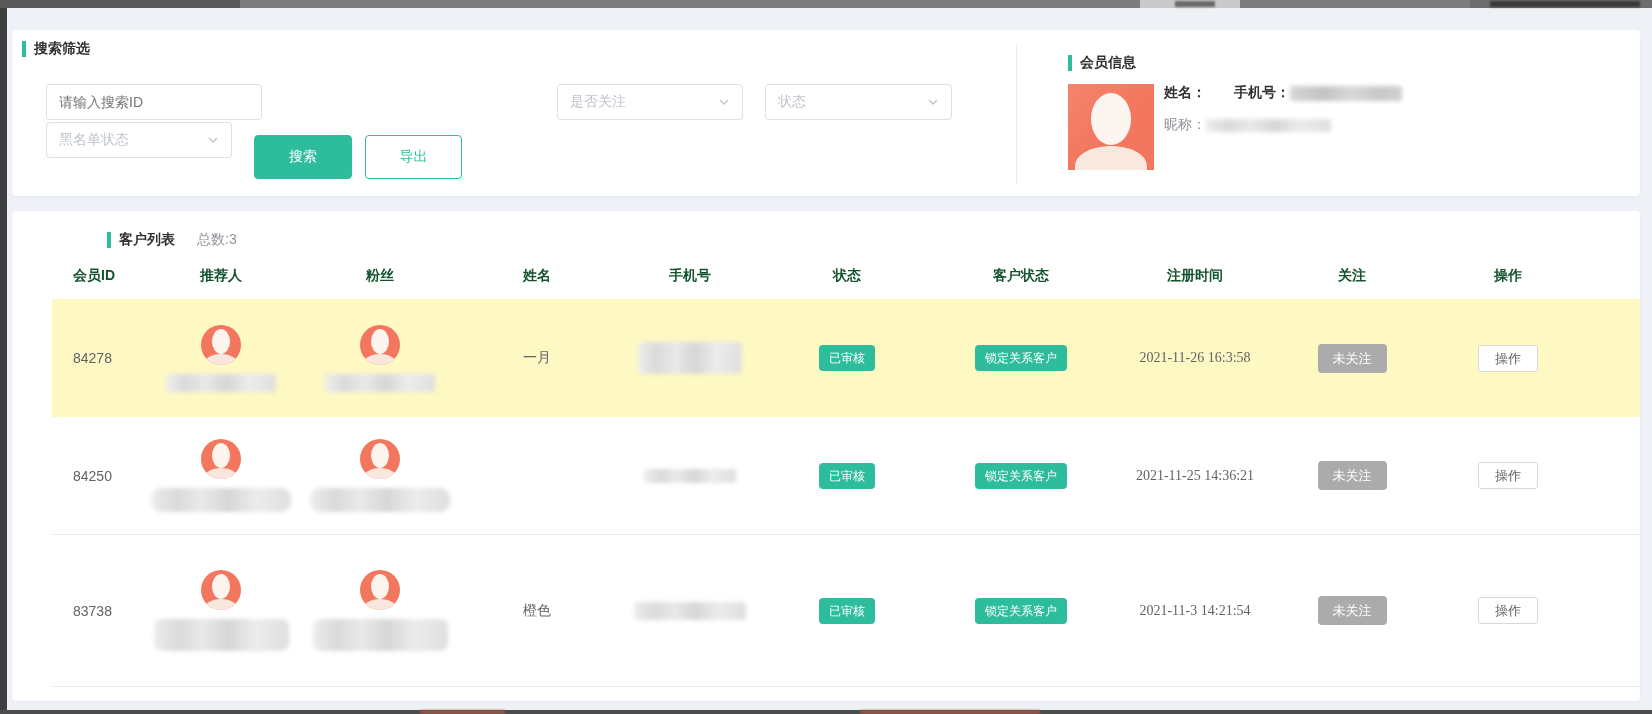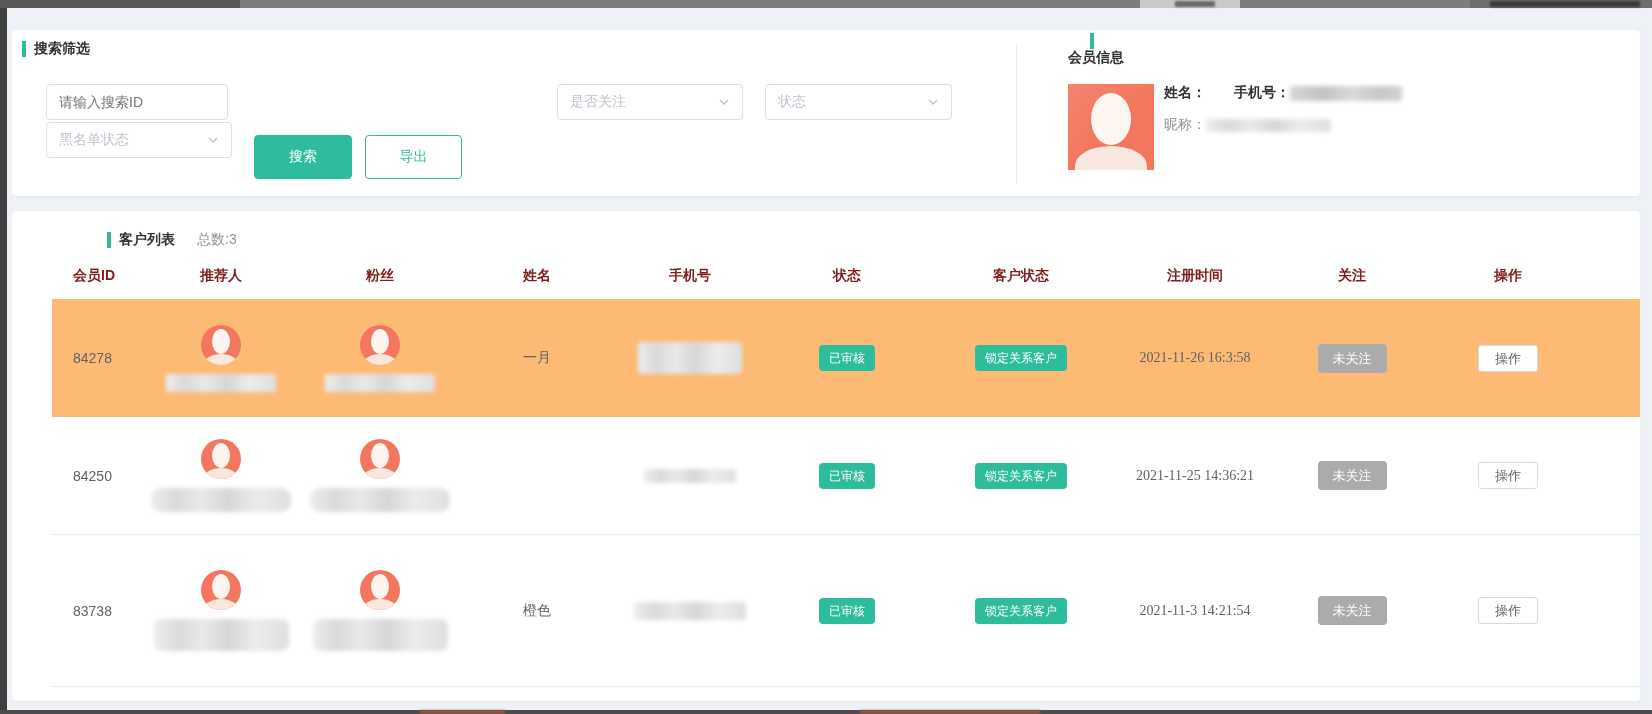--- a/index.html
+++ b/index.html
@@ -32,21 +32,21 @@
   .field.select { justify-content:space-between; cursor:pointer; }
   .chevron { width:12px; height:12px; flex:0 0 auto; }
   .btn { position:absolute; height:44px; border-radius:4px; font-size:14px; display:flex; align-items:center;
          justify-content:center; cursor:pointer; }
   .btn-primary { background:#2ebd9c; color:#fff; border:1px solid #2ebd9c; }
   .btn-outline { background:#fff; color:#2ebd9c; border:1px solid #2ebd9c; }
 
   .v-divider { position:absolute; left:1004px; top:14px; width:1px; height:140px; background:#ebebeb; }
 
   
-  .st-member { position:absolute; left:1056px; top:3px;flex-direction:column; }
+  .st-member { position:absolute; left:1056px; top:24px; }
   .member-avatar { position:absolute; left:1056px; top:54px; width:86px; height:86px; background:#f3775e; overflow:hidden; }
   .member-avatar .sheen { position:absolute; left:-30px; top:-10px; width:120px; height:120px;
         background:linear-gradient(135deg, rgba(255,255,255,.14) 0%, rgba(255,255,255,0) 55%); }
   .member-avatar .head { position:absolute; left:50%; top:9px; transform:translateX(-50%);
         width:40px; height:52px; background:#fdf5f0; border-radius:50%; }
   .member-avatar .shoulders { position:absolute; left:50%; bottom:-16px; transform:translateX(-50%);
         width:72px; height:40px; background:#f9e8e0; border-radius:50% 50% 0 0; }
   .member-lines { position:absolute; left:1152px; top:52px; width:330px; }
   .m-line { display:flex; align-items:center; height:22px; margin-bottom:10px; font-size:14px; }
   .lbl-strong { font-weight:bold; color:#303133; }
@@ -66,25 +66,25 @@
   .bb-phone { width:104px; height:32px; border-radius:4px; }
   .bb-phone-thin { width:92px; height:14px; }
   .bb-phone-md { width:112px; height:18px; }
 
   
   .list-head { display:flex; align-items:center; padding:20px 0 0 10px;margin-left:45px; }
   .total-text { font-size:14px; color:#909399; margin-left:22px; }
   .thead, .trow { display:grid; padding:0 10px;
      grid-template-columns:90px 138px 180px 134px 172px 142px 206px 142px 172px 140px; align-items:center; }
   .thead { height:46px; margin-top:4px; }
-  .th { font-size:14px; font-weight:600; color:#7f1d1d; text-align:center; }
+  .th { font-size:14px; font-weight:600; color:#14532d; text-align:center; }
   .th.first { text-align:left; padding-left:11px; }
   .trow { height:118px; }
   .trow.tall { height:152px; }
-  .trow.alt { background:#fdba74; }
+  .trow.alt { background:#fef9c3; }
   .trow.lined { border-bottom:1px solid #e9ecf2; }
   .cell { display:flex; justify-content:center; align-items:center; font-size:14px; color:#606266; }
   .cell.first { justify-content:flex-start; padding-left:11px; }
   .cell.col { flex-direction:column; }
   .avatar { width:40px; height:40px; border-radius:50%; background:#f3775e; position:relative; overflow:hidden; flex:0 0 auto; }
   .avatar .head { position:absolute; left:50%; top:4px; transform:translateX(-50%);
         width:18px; height:25px; background:#fdf4ee; border-radius:50%; }
   .avatar .shoulders { position:absolute; left:50%; bottom:-9px; transform:translateX(-50%);
         width:34px; height:20px; background:#f9e6dd; border-radius:50% 50% 0 0; }
   .badge { font-size:12px; color:#fff; border-radius:4px; padding:7px 10px; line-height:1; white-space:nowrap; }
@@ -112,21 +112,21 @@
     <div class="smudge" style="left:860px;width:180px;"></div>
   </div>
 
   <div class="card card-top">
 
     <div class="section-title st-search">
       <span class="accent-bar"></span>
       <span class="title-text">搜索筛选</span>
     </div>
 
-    <input class="field" style="left: 34px; top: 54px; width: 182px;" type="text" placeholder="请输入搜索ID">
+    <input class="field" style="left: 34px; top: 54px; width: 216px;" type="text" placeholder="请输入搜索ID">
 
     <div class="field select" style="left:545px; top:54px; width:186px;">
       <span>是否关注</span>
       <svg class="chevron" viewBox="0 0 12 12">
         <polyline points="2,4 6,8 10,4" fill="none" stroke="#c0c4cc" stroke-width="1.4"></polyline>
         </svg>
     </div>
     <div class="field select" style="left:753px; top:54px; width:187px;">
       <span>状态</span>
       <svg class="chevron" viewBox="0 0 12 12">

